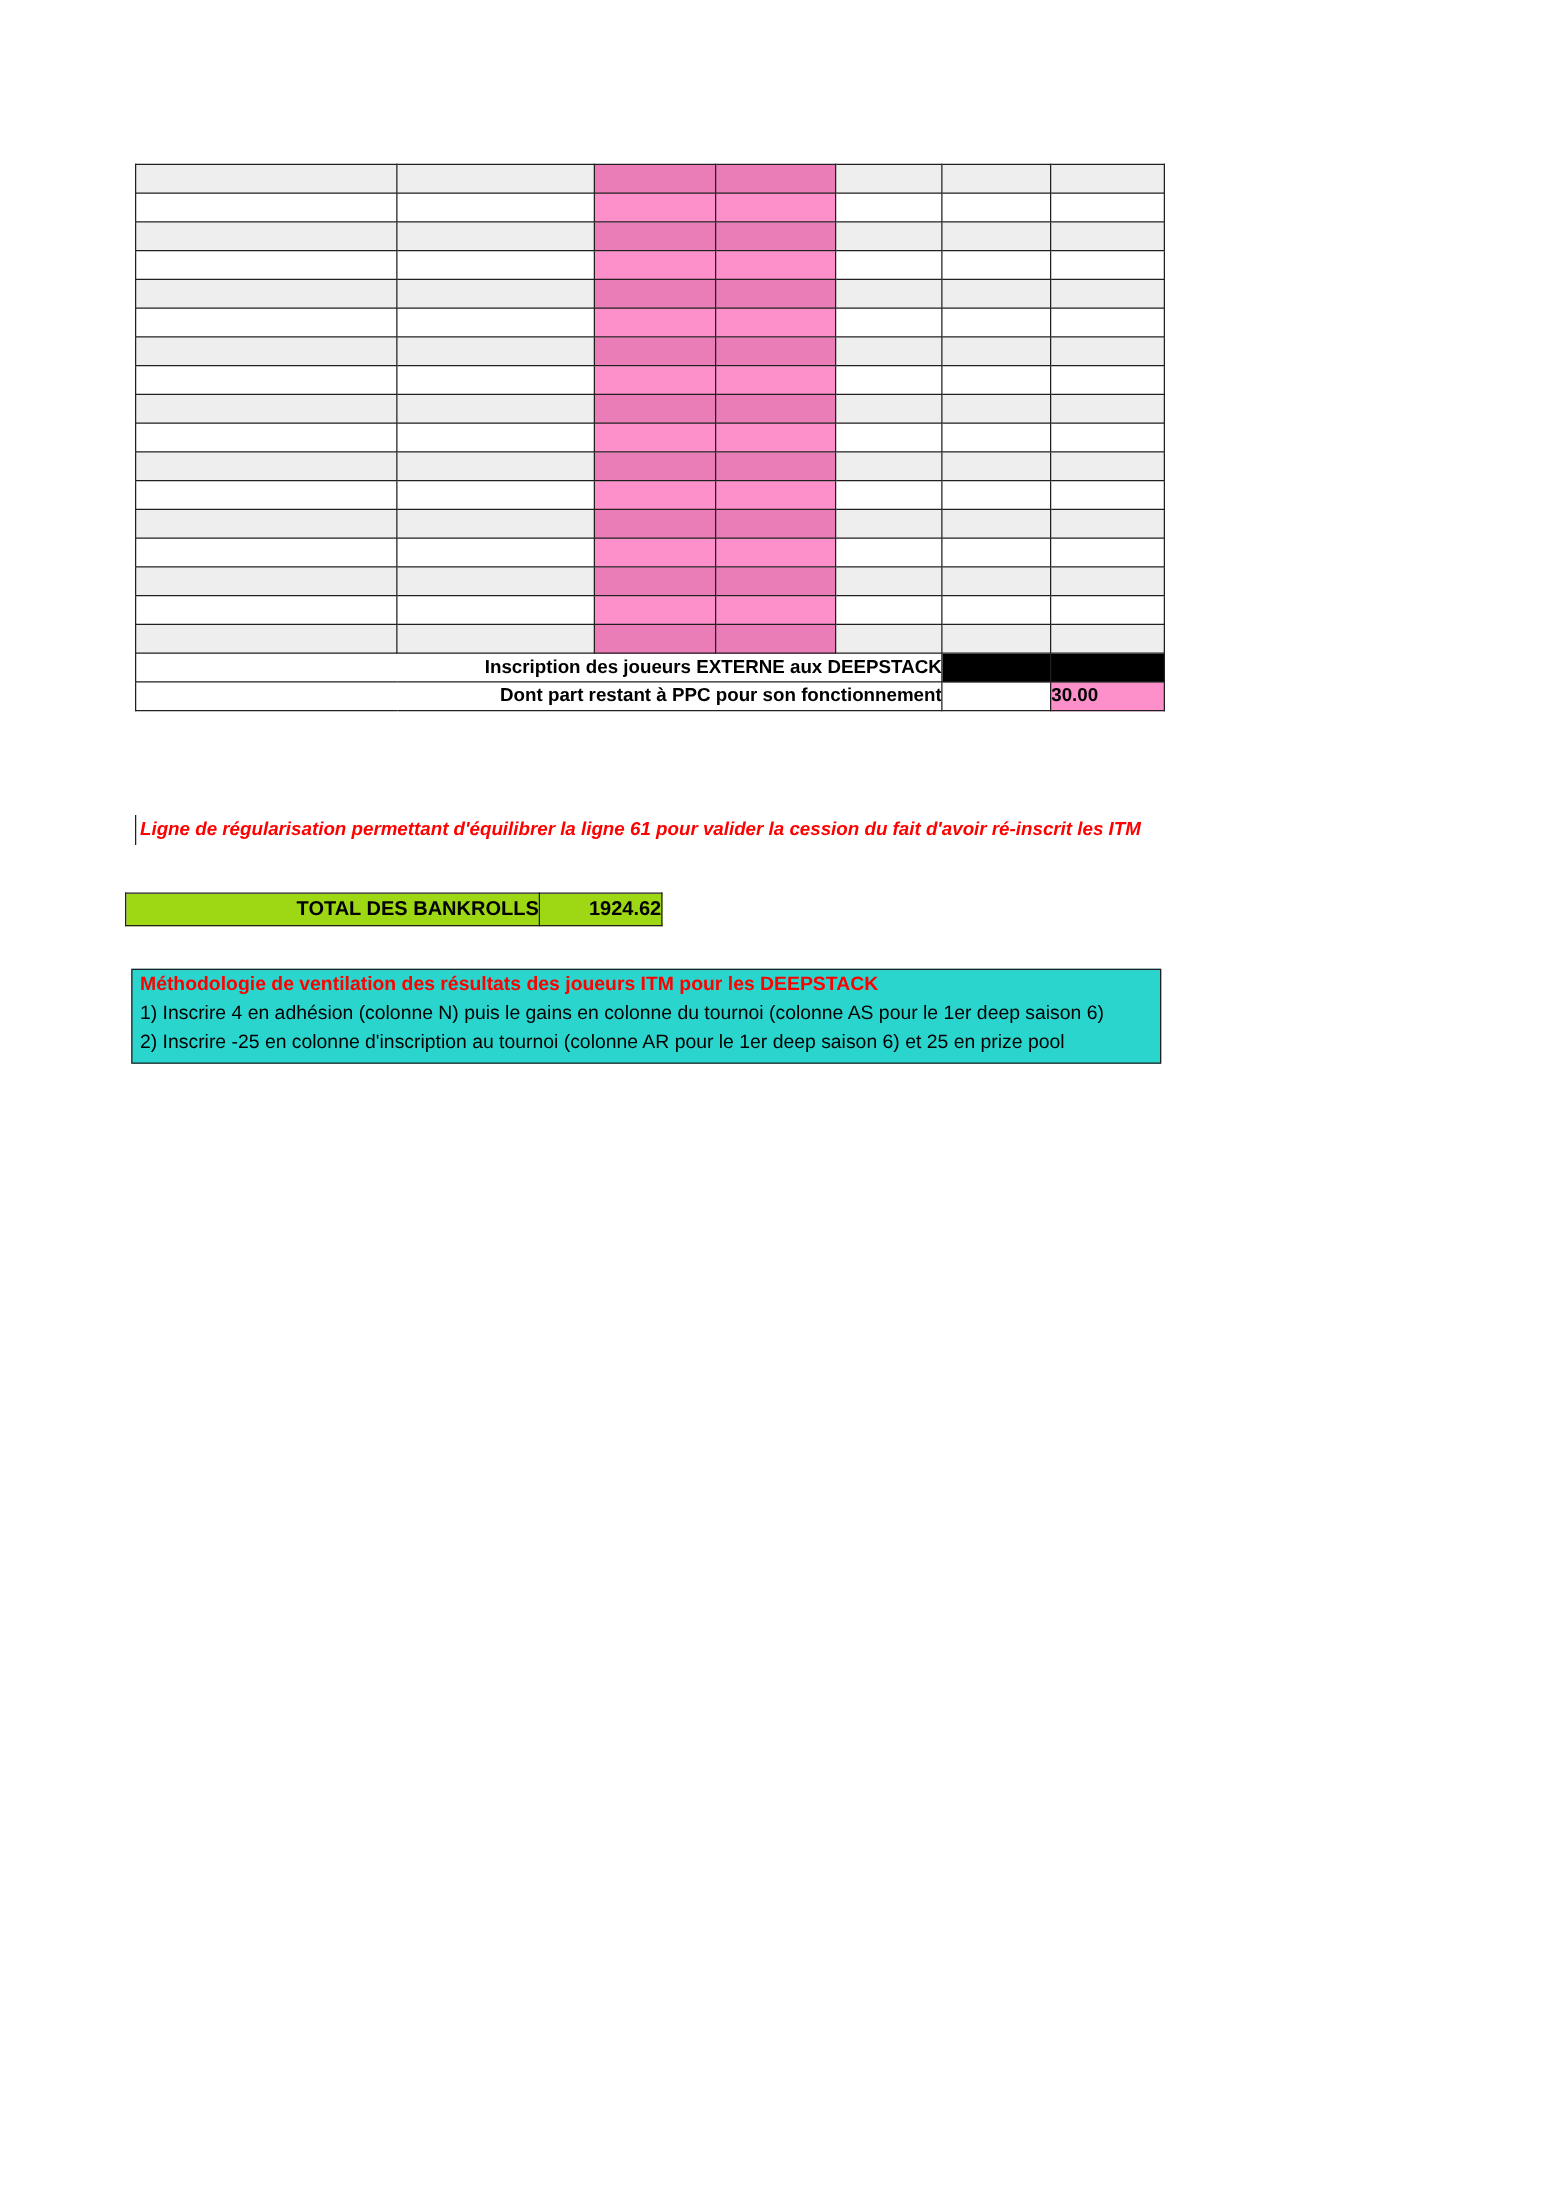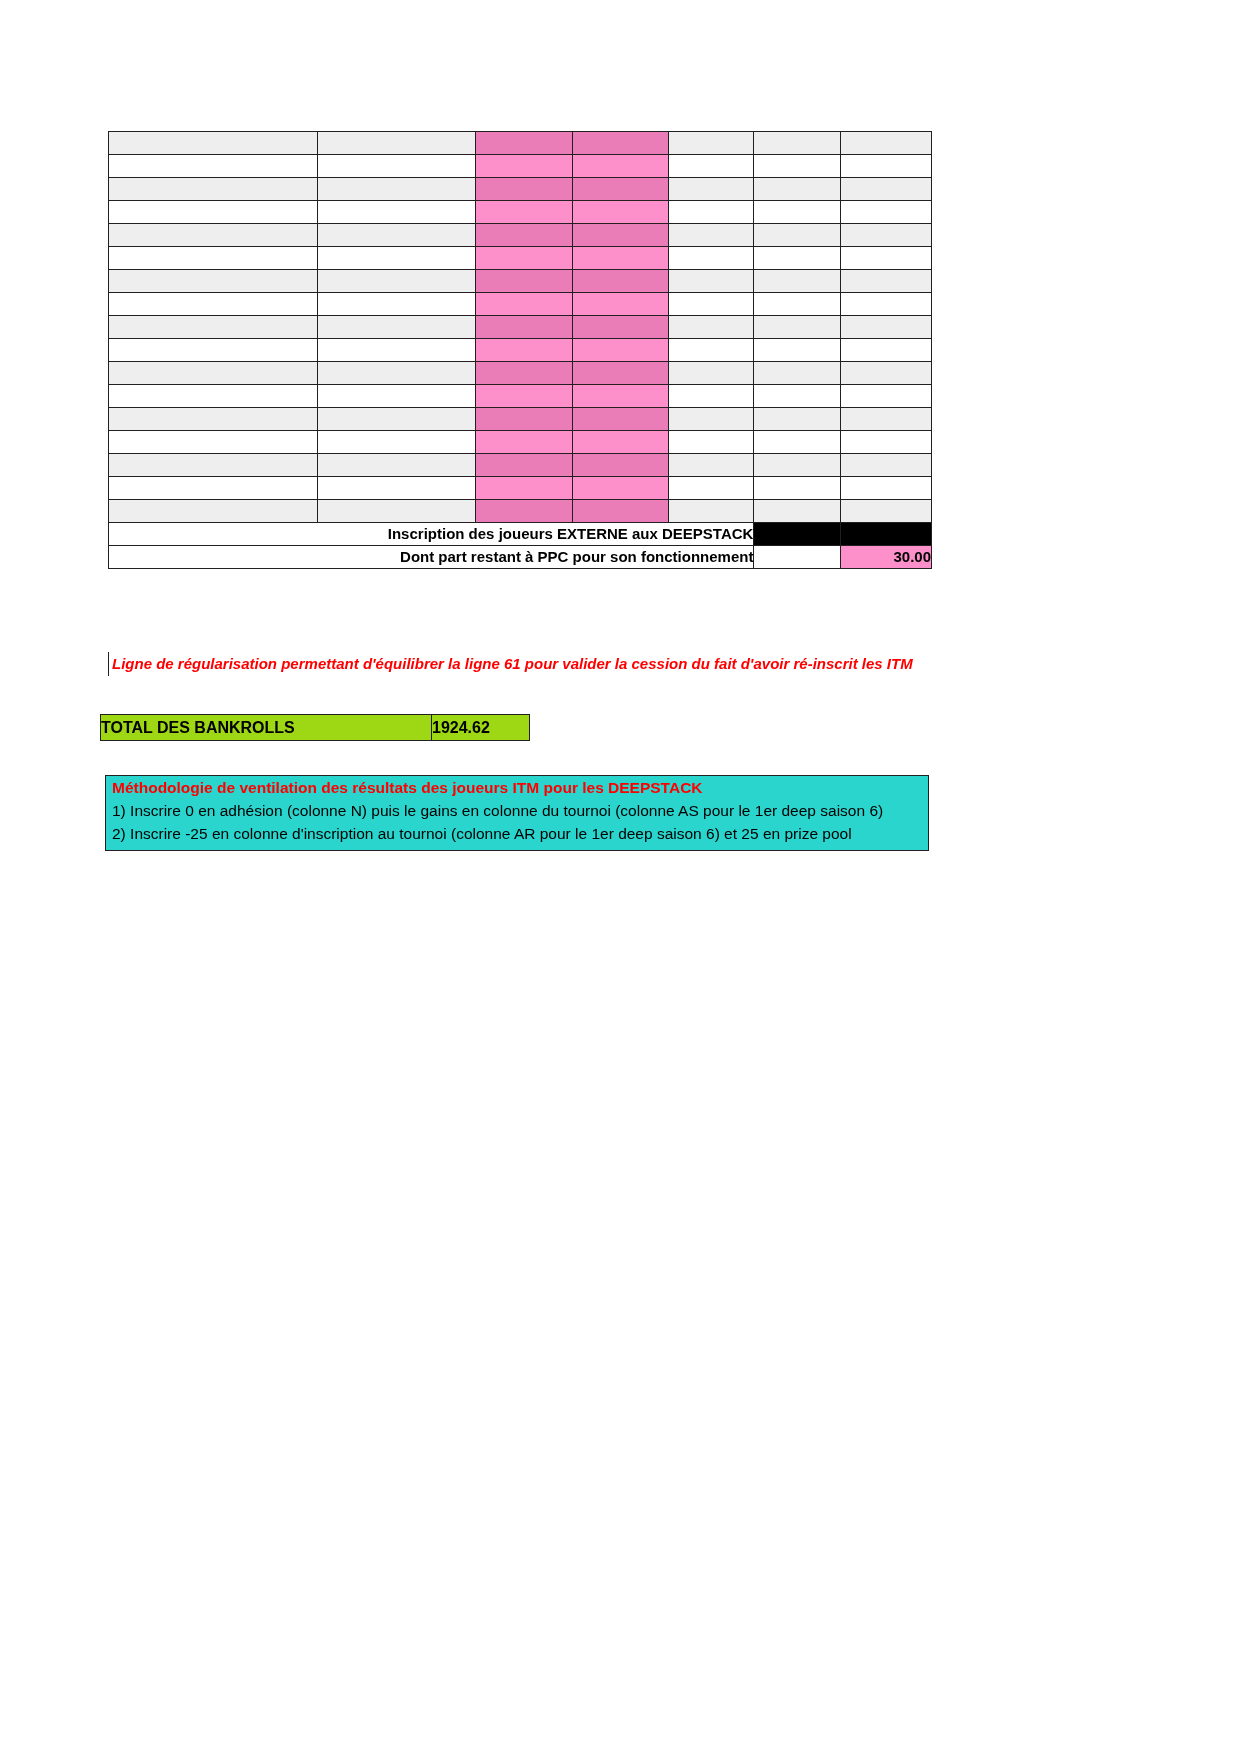--- a/index.html
+++ b/index.html
@@ -57,21 +57,21 @@
     color: #000000;
     background: #ffffff !important;
     white-space: nowrap;
     overflow: hidden;
   }
   td.blackcell {
     background: #000000 !important;
   }
   td.valuecell {
     background: #fd8fcb !important;
-    text-align: right;
+    text-align: left;
     font-weight: bold;
     font-size: 15.5px;
     color: #000000;
   }
   td.plaincell {
     background: #ffffff !important;
   }
 
   
   .note-line {
@@ -104,21 +104,21 @@
   table.total {
     border-collapse: collapse;
     table-layout: fixed;
   }
   table.total td {
     border: 1px solid #231f20;
     height: 25px;
     padding: 0;
     font-weight: bold;
     font-size: 16px;
-    text-align: left;
+    text-align: right;
     font-family: "Liberation Sans", sans-serif;
   }
   td.total-label {
     width: 330px;
     background: #9ed814;
     color: #000000;
   }
   td.total-value {
     width: 97px;
     background: #9ed814;
@@ -338,15 +338,15 @@
       <tr>
         <td class="total-label">TOTAL DES BANKROLLS</td>
         <td class="total-value">1924.62</td>
       </tr>
     </tbody>
   </table>
 </div>
 
 <div class="method-box">
   <div class="method-title">Méthodologie de ventilation des résultats des joueurs ITM pour les DEEPSTACK</div>
-  <div class="method-line">1) Inscrire 0 en adhésion (colonne N) puis le gains en colonne du tournoi (colonne AS pour le 1er deep saison 6)</div>
+  <div class="method-line">1) Inscrire 4 en adhésion (colonne N) puis le gains en colonne du tournoi (colonne AS pour le 1er deep saison 6)</div>
   <div class="method-line">2) Inscrire -25 en colonne d'inscription au tournoi (colonne AR pour le 1er deep saison 6) et 25 en prize pool</div>
 </div>
 
 </body></html>

